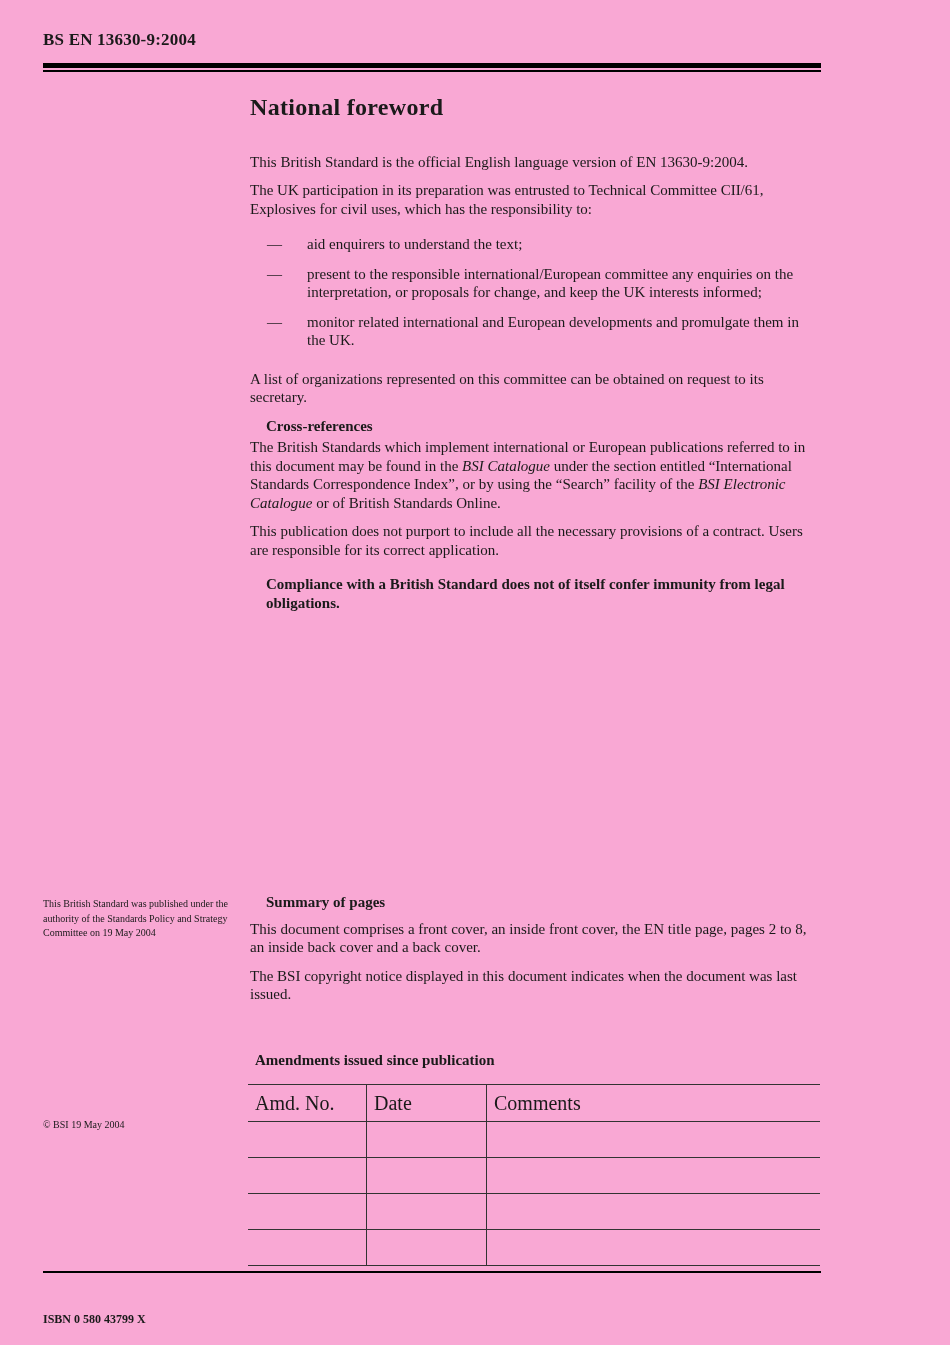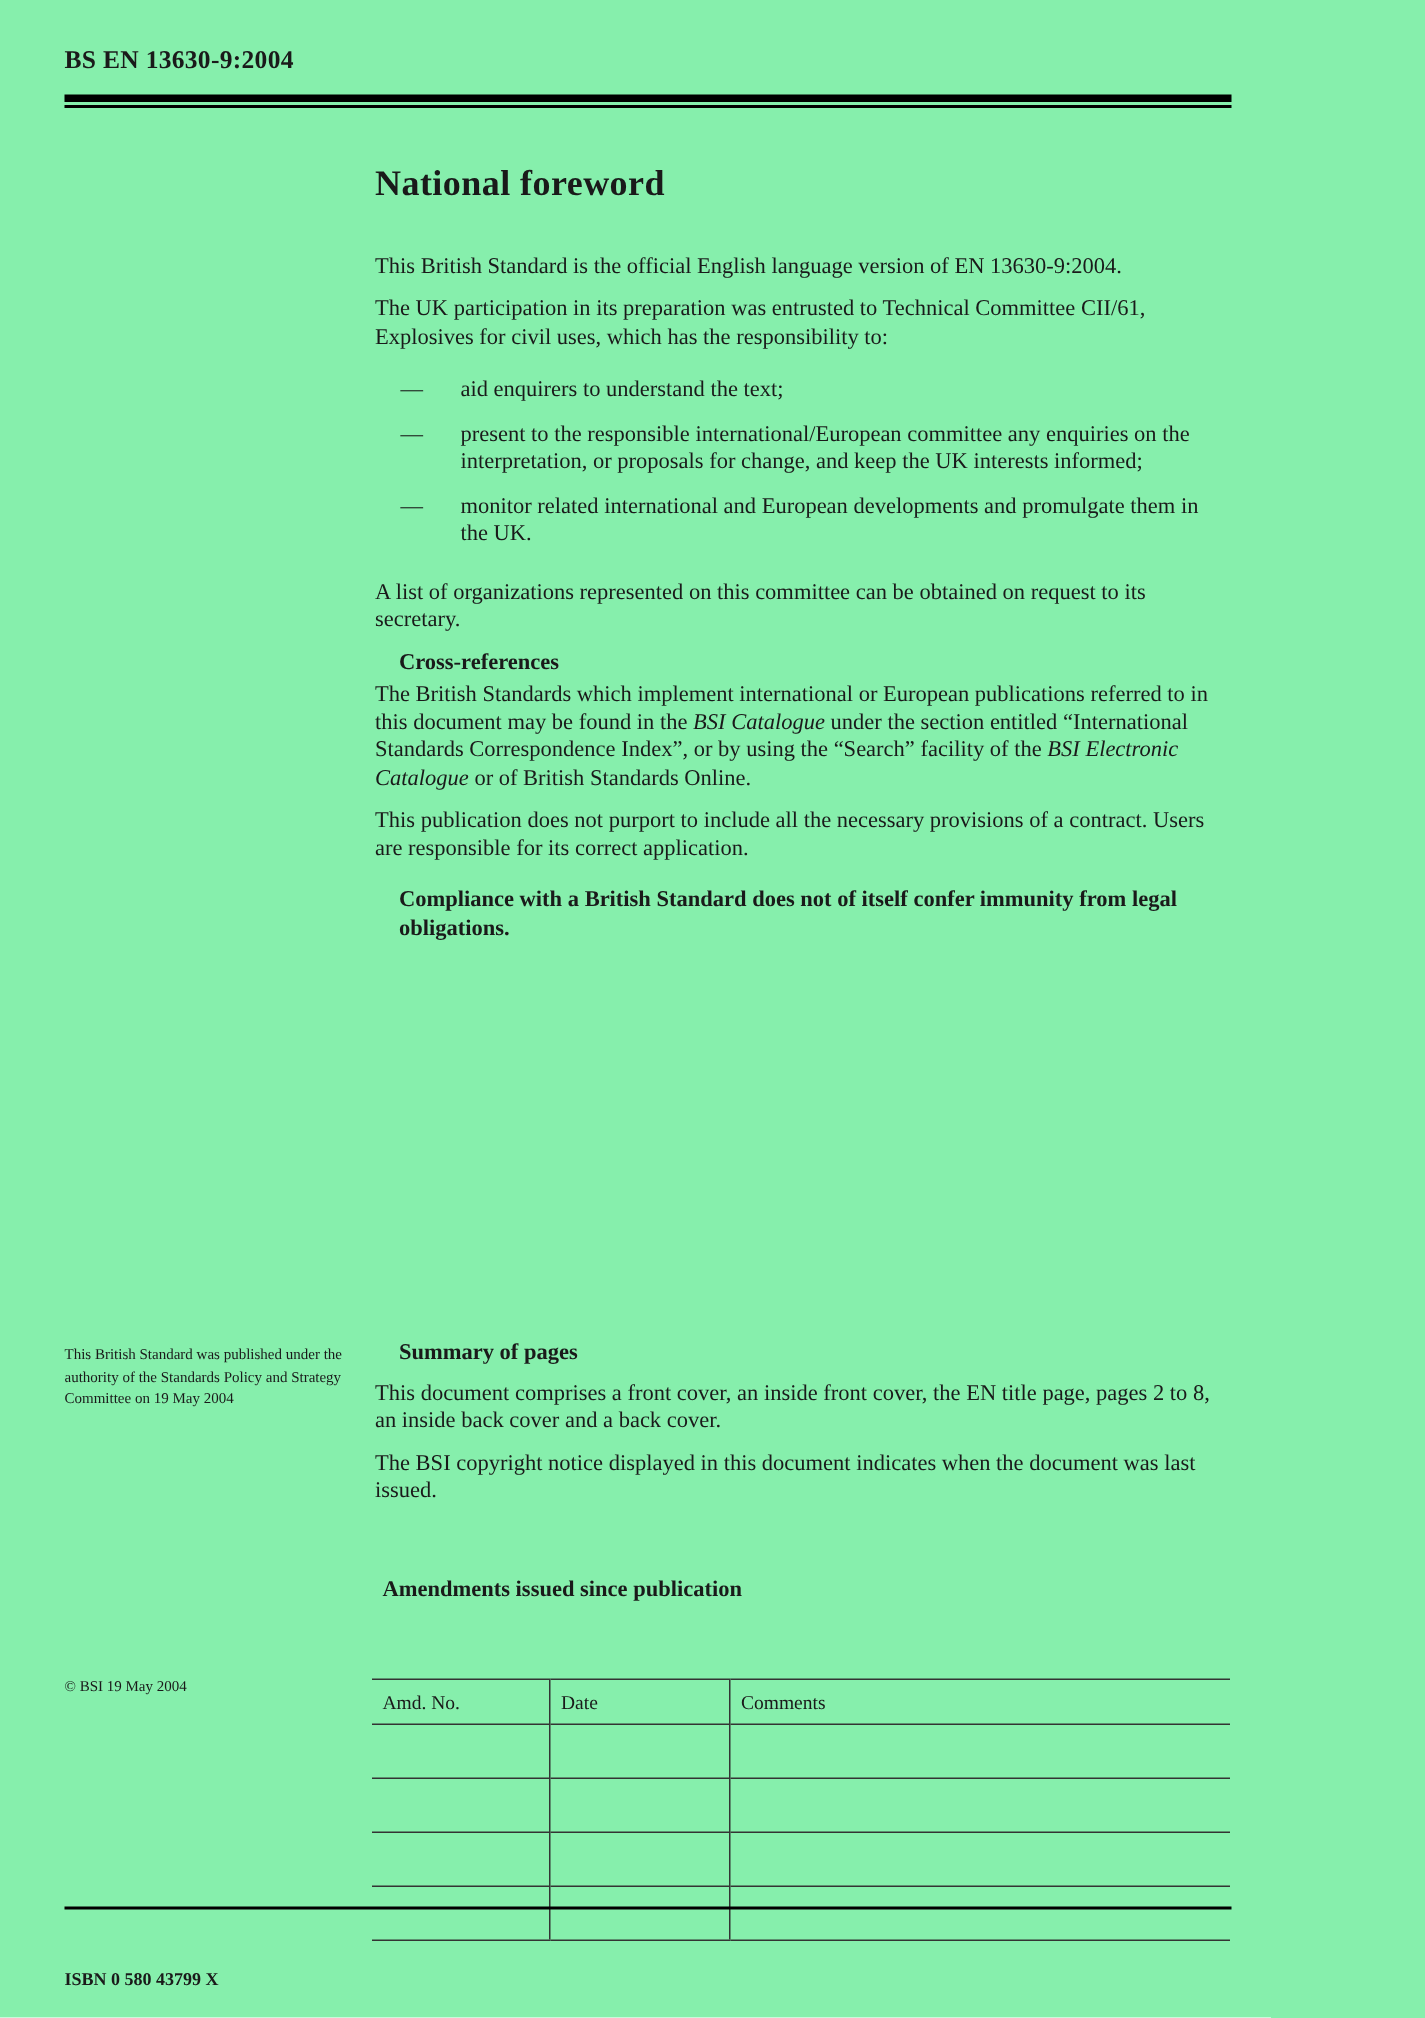--- a/index.html
+++ b/index.html
@@ -1,20 +1,20 @@
 <!DOCTYPE html>
 <html><head>
 <meta charset="utf-8">
 <style>
   html, body { margin: 0; padding: 0; background: #ffffff; }
   .page {
     position: relative;
     width: 950px;
     height: 1345px;
-    background: #86efac;
+    background: #f9a8d4;
     font-family: "Liberation Serif", "DejaVu Serif", serif;
     color: #1a1a1a;
     overflow: hidden;
   }
   .doc-number {
     position: absolute;
     left: 43px;
     top: 30px;
     font-size: 17px;
     font-weight: bold;
@@ -33,21 +33,21 @@
     position: absolute;
     left: 250px;
     top: 98px;
     width: 570px;
     font-size: 15px;
     line-height: 18.5px;
   }
   .page-title {
     font-size: 24px;
     font-weight: bold;
-    margin: 16px 0 36px 0;
+    margin: 0 0 36px 0;
     letter-spacing: 0.3px;
   }
   .para { margin: 0 0 10px 0; }
   .para.tight { margin-bottom: 17px; }
   .bullets { margin: 8px 0 20px 0; }
   .bullet-row {
     display: flex;
     padding-left: 17px;
     margin-bottom: 11px;
   }
@@ -74,22 +74,21 @@
     top: 1052px;
     font-size: 15px;
     font-weight: bold;
   }
   .amendments-table {
     position: absolute;
     left: 248px;
     top: 1084px;
     width: 572px;
     border-collapse: collapse;
-    font-size: 13px;
-    margin-top: 35px;
+    font-size: 20px;
   }
   .amendments-table td {
     border-top: 1px solid #333;
     padding: 7px 6px 6px 7px;
     vertical-align: top;
   }
   .amendments-table tr:last-child td { border-bottom: 1px solid #333; }
   .amendments-table td.c2, .amendments-table td.c3 { border-left: 1px solid #333; }
   .amendments-table td.c1 { width: 105px; }
   .amendments-table td.c2 { width: 106px; }

